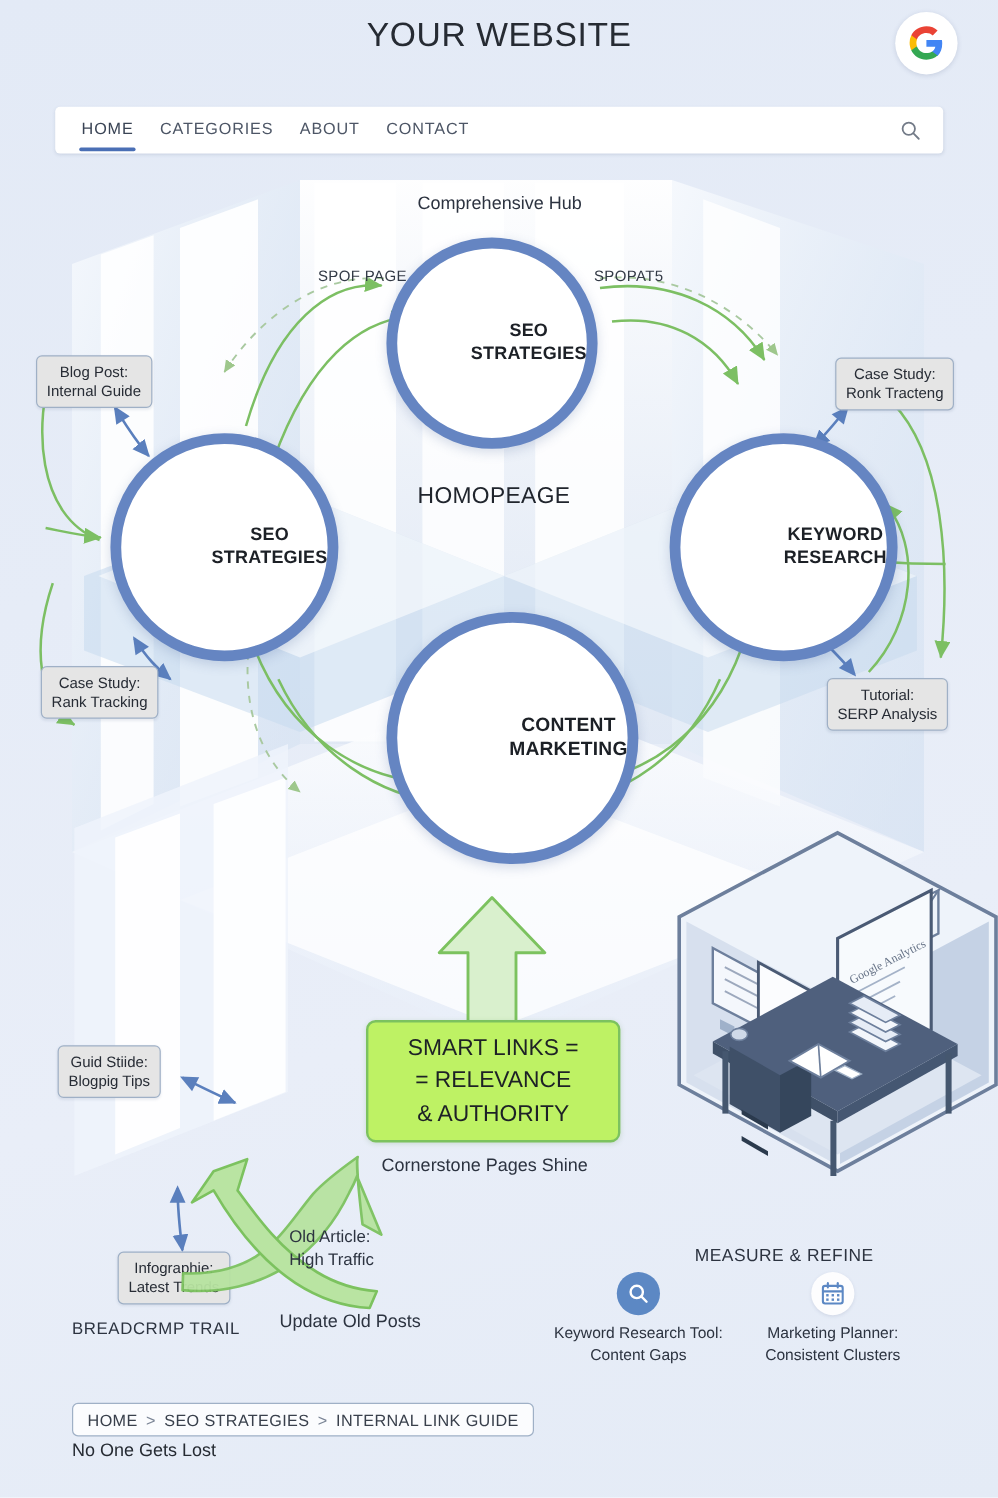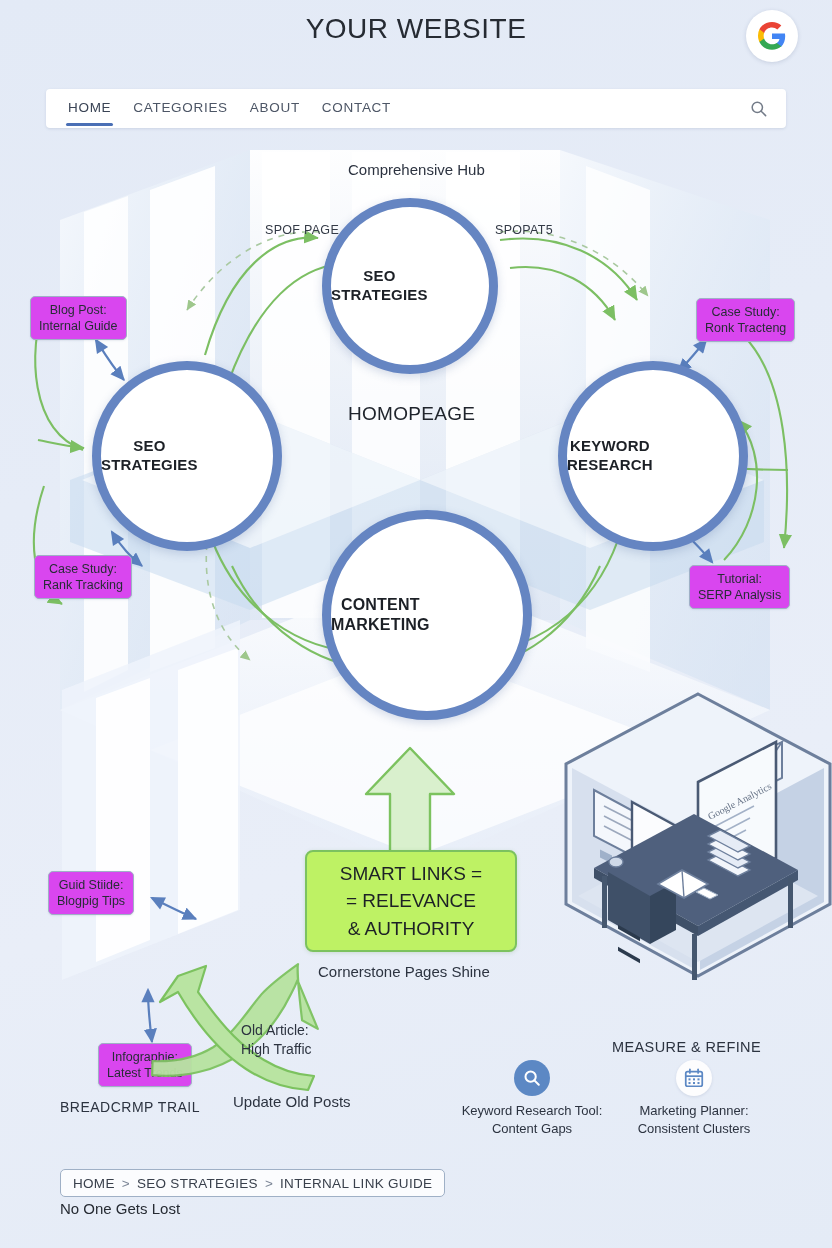--- a/index.html
+++ b/index.html
@@ -38,48 +38,48 @@
   }
   .nav-search{margin-left:auto;margin-right:18px;display:flex;align-items:center;}
   .lbl-cap{position:absolute;font-size:12.5px;color:#333a46;letter-spacing:.3px;white-space:nowrap;}
   .hub-caption{position:absolute;font-size:15px;color:#2c3340;}
 
   
   .node{
     position:absolute;border-radius:50%;background:#fff;
     border:9px solid #6585c2;
     box-shadow:0 3px 10px rgba(70,95,150,.22), inset 0 0 0 4px #fff;
-    display:flex;align-items:center;justify-content:flex-start;text-align:center;
+    display:flex;align-items:center;justify-content:flex-end;text-align:center;
   }
   .node span{
     font-size:15px;font-weight:700;color:#1c2026;line-height:1.25;letter-spacing:.2px;
   }
   .node.big span{font-size:16px;}
 
   
   .chip{
-    position:absolute;background:#d946ef;border:1px solid #9fb0c6;border-radius:5px;
+    position:absolute;background:#e5e5e5;border:1px solid #9fb0c6;border-radius:5px;
     padding:5px 8px;font-size:12.5px;line-height:1.28;color:#272c35;text-align:center;
     box-shadow:0 1px 2px rgba(60,80,120,.10);white-space:nowrap;
   }
 
   
   .smart-box{
     position:absolute;left:305px;top:850px;width:208px;height:98px;
     background:#bef264;border:2px solid #7cc25f;border-radius:8px;
     display:flex;align-items:center;justify-content:center;text-align:center;
     box-shadow:0 1px 4px rgba(80,140,60,.18);
   }
   .smart-box span{font-size:19px;font-weight:400;color:#1d2126;line-height:1.45;}
 
   .plain{position:absolute;font-size:14px;color:#2c3340;white-space:nowrap;}
   .plain.big{font-size:15px;}
 
   
-  .mr-title{position:absolute;left:612px;top:1039px;font-size:14.5px;letter-spacing:.4px;color:#2c3340;}
+  .mr-title{position:absolute;left:579px;top:1039px;font-size:14.5px;letter-spacing:.4px;color:#2c3340;}
   .mr-item{position:absolute;text-align:center;font-size:13px;color:#2c3340;line-height:1.35;}
   .ic-circle{width:36px;height:36px;border-radius:50%;display:flex;align-items:center;justify-content:center;margin:0 auto 6px;}
   .ic-blue{background:#5c88c4;}
   .ic-white{background:#fdfdfe;box-shadow:0 1px 3px rgba(60,80,120,.13);}
 
   
   .bc-title{position:absolute;left:60px;top:1099px;font-size:14px;letter-spacing:.5px;color:#2c3340;}
   .bc-box{
     position:absolute;left:60px;top:1169px;height:26px;padding:0 12px;
     background:#fbfcfe;border:1px solid #9fb0c6;border-radius:5px;

